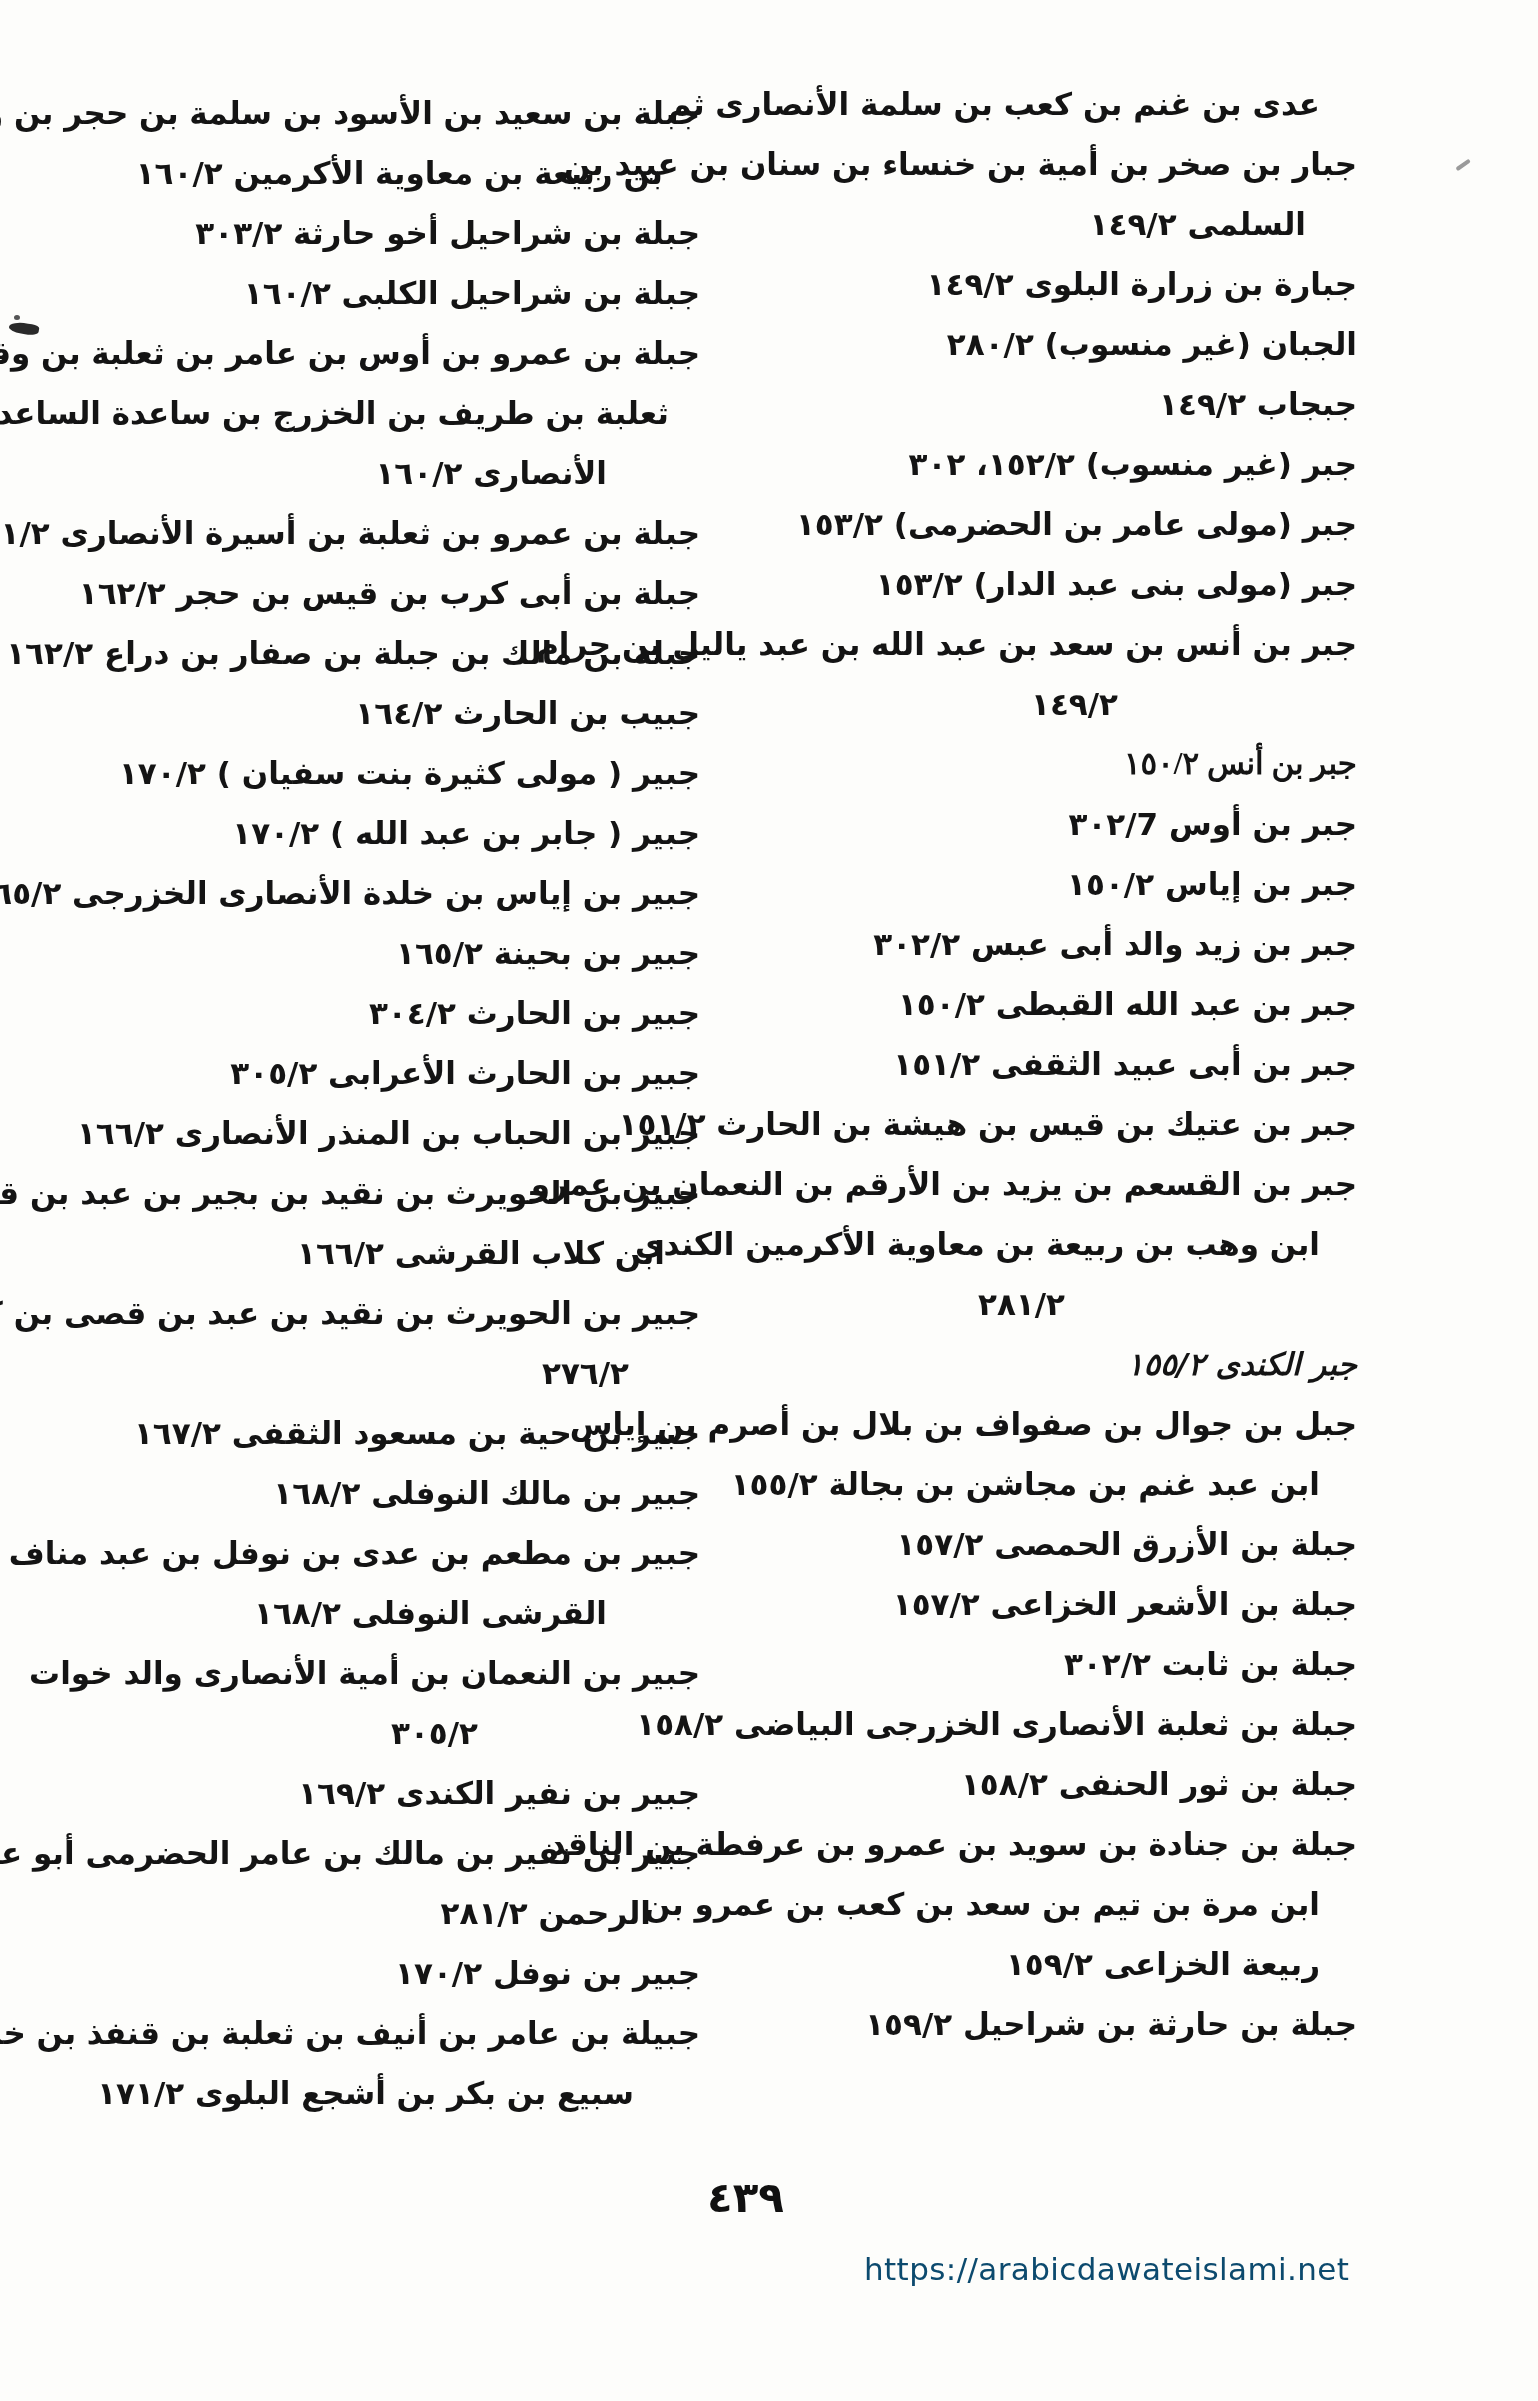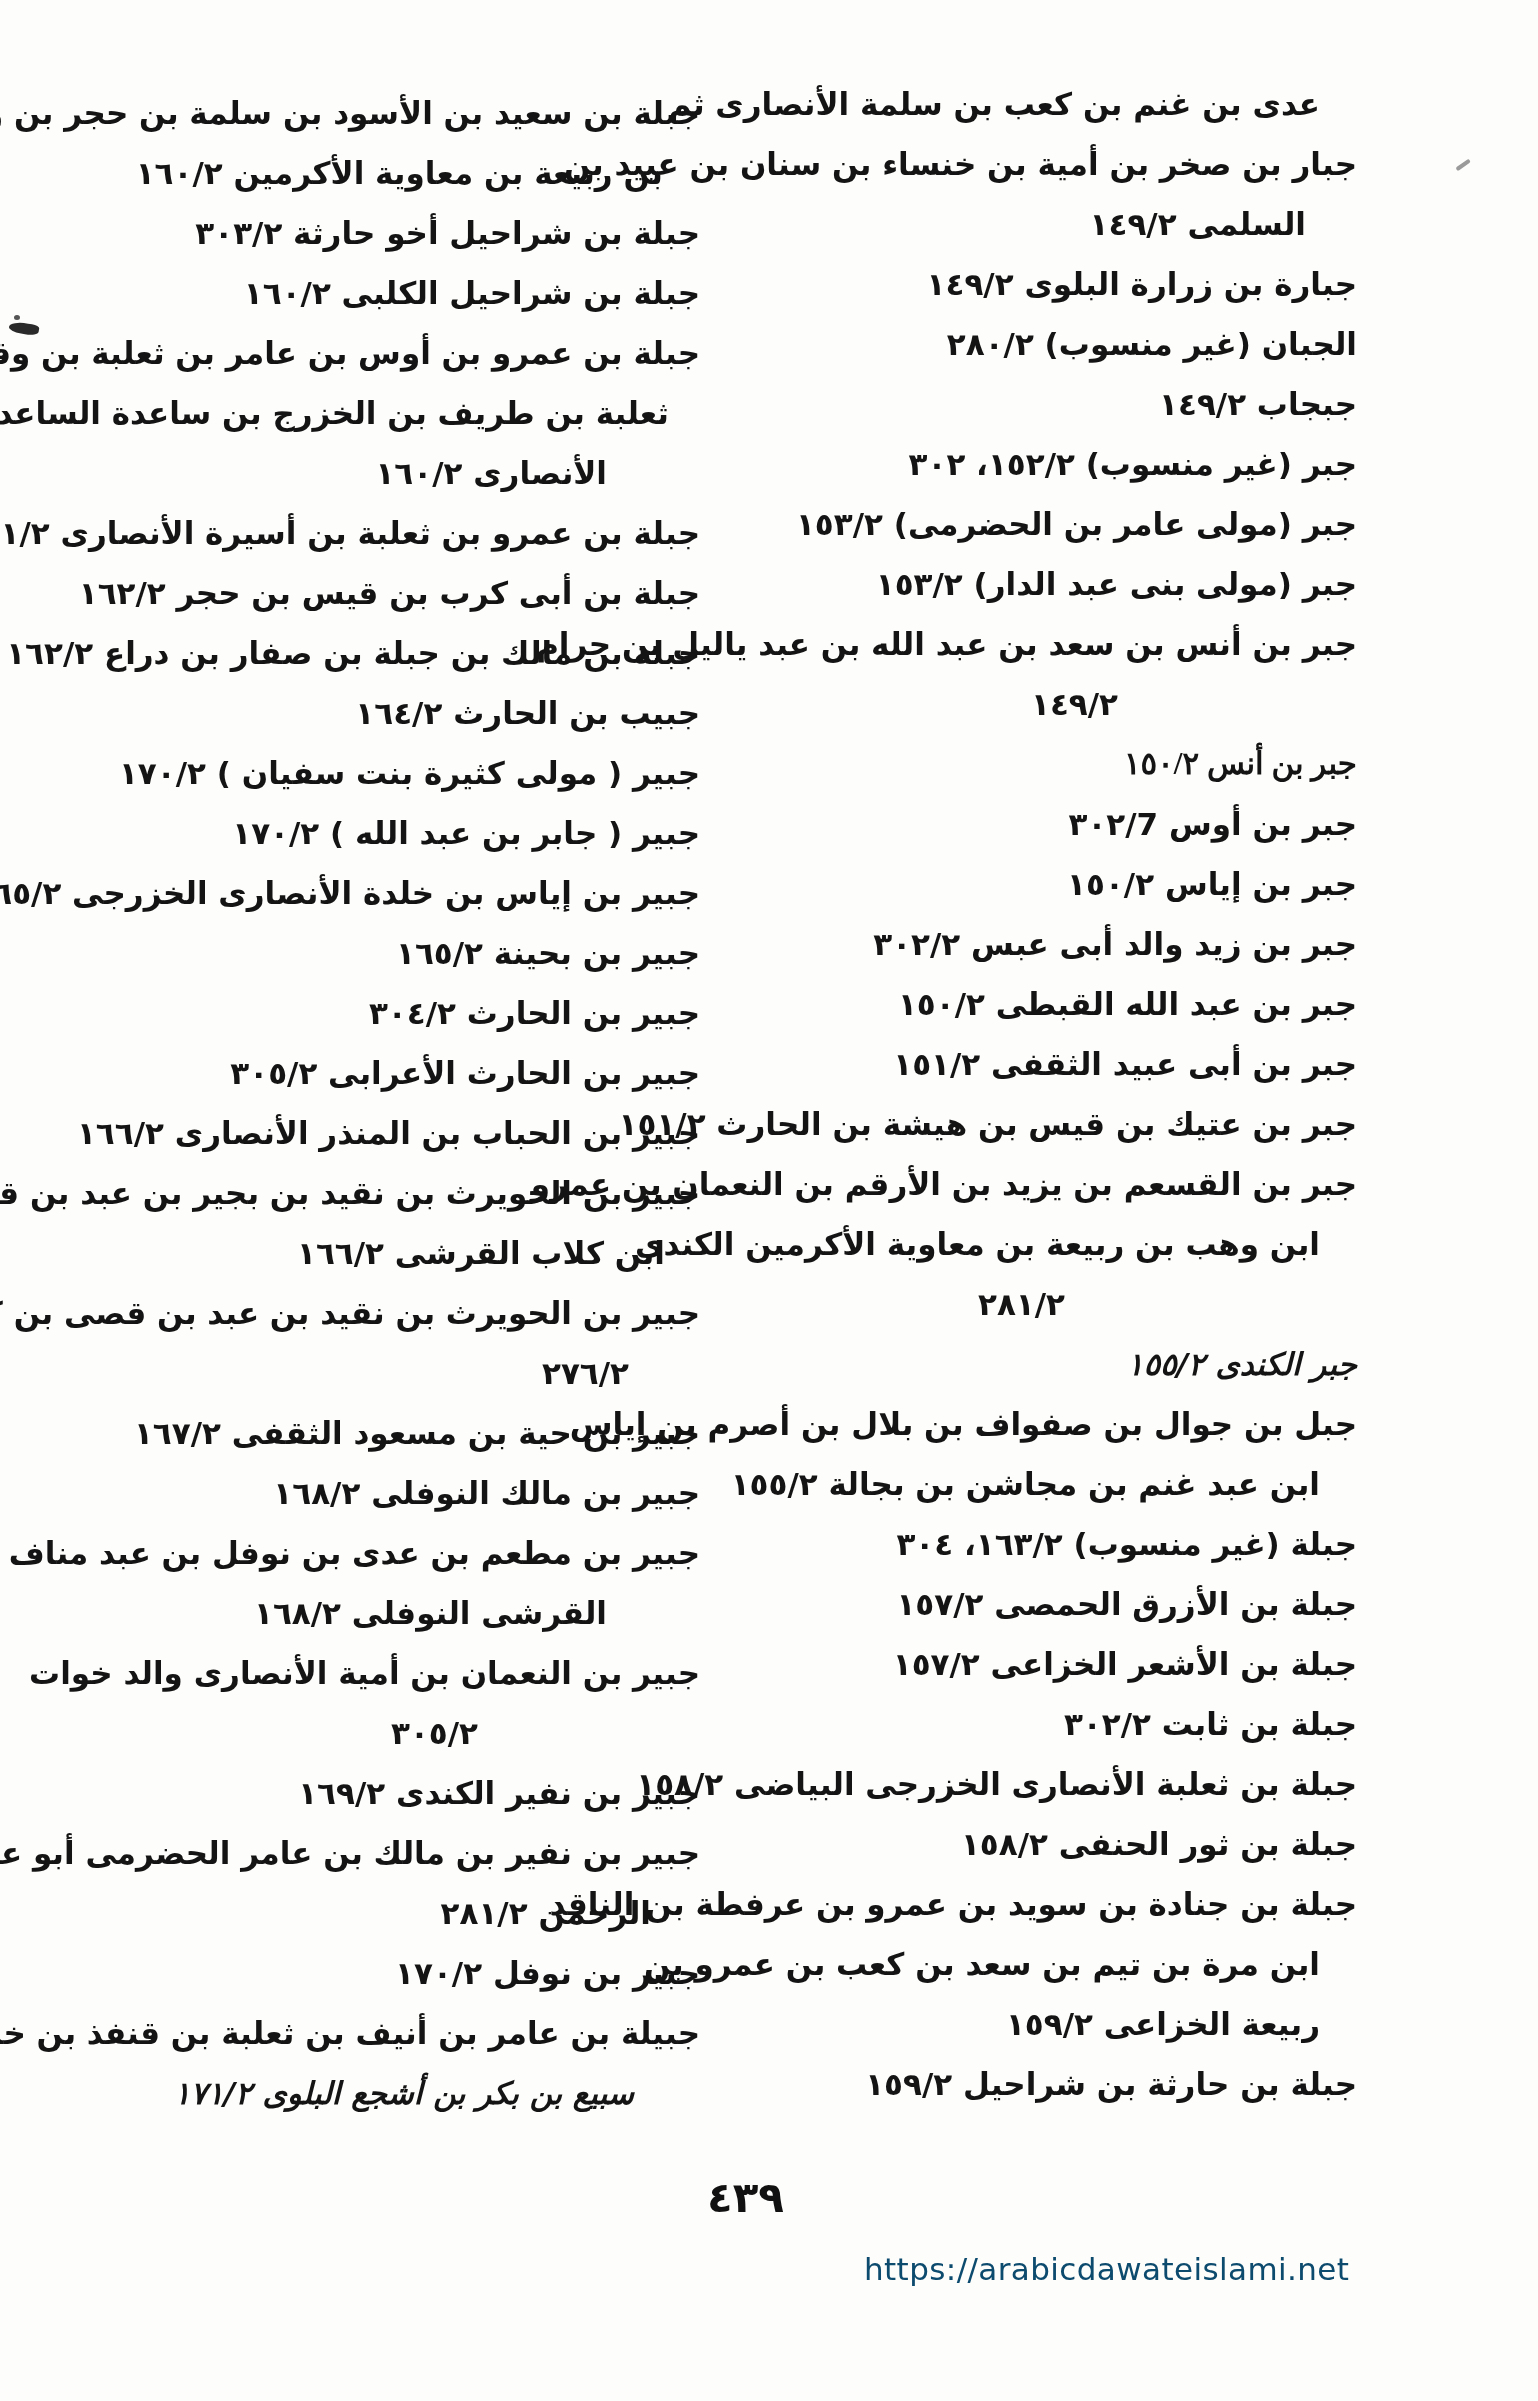--- a/index.html
+++ b/index.html
@@ -111,21 +111,20 @@
       <div class="line" dir="rtl" style="padding-right: 0px;">جبر بن زيد والد أبى عبس ٣٠٢/٢</div>
       <div class="line" dir="rtl" style="padding-right: 0px;">جبر بن عبد الله القبطى ١٥٠/٢</div>
       <div class="line" dir="rtl" style="padding-right: 0px;">جبر بن أبى عبيد الثقفى ١٥١/٢</div>
       <div class="line" dir="rtl" style="padding-right: 0px;">جبر بن عتيك بن قيس بن هيشة بن الحارث ١٥١/٢</div>
       <div class="line" dir="rtl" style="padding-right: 0px;">جبر بن القسعم بن يزيد بن الأرقم بن النعمان بن عمرو</div>
       <div class="line" dir="rtl" style="padding-right: 37px;">ابن وهب بن ربيعة بن معاوية الأكرمين الكندى</div>
       <div class="line" dir="rtl" style="padding-right: 292px;">٢٨١/٢</div>
       <div class="line" dir="rtl" style="padding-right: 0px; font-style: italic;">جبر الكندى ١٥٥/٢</div>
       <div class="line" dir="rtl" style="padding-right: 0px;">جبل بن جوال بن صفواف بن بلال بن أصرم بن إياس</div>
       <div class="line" dir="rtl" style="padding-right: 37px;">ابن عبد غنم بن مجاشن بن بجالة ١٥٥/٢</div>
-      <div class="line" dir="rtl" style="padding-right: 0px;">جبلة (غير منسوب) ١٦٣/٢، ٣٠٤</div>
       <div class="line" dir="rtl" style="padding-right: 0px;">جبلة بن الأزرق الحمصى ١٥٧/٢</div>
       <div class="line" dir="rtl" style="padding-right: 0px;">جبلة بن الأشعر الخزاعى ١٥٧/٢</div>
       <div class="line" dir="rtl" style="padding-right: 0px;">جبلة بن ثابت ٣٠٢/٢</div>
       <div class="line" dir="rtl" style="padding-right: 0px;">جبلة بن ثعلبة الأنصارى الخزرجى البياضى ١٥٨/٢</div>
       <div class="line" dir="rtl" style="padding-right: 0px;">جبلة بن ثور الحنفى ١٥٨/٢</div>
       <div class="line" dir="rtl" style="padding-right: 0px;">جبلة بن جنادة بن سويد بن عمرو بن عرفطة بن الناقد</div>
       <div class="line" dir="rtl" style="padding-right: 37px;">ابن مرة بن تيم بن سعد بن كعب بن عمرو بن</div>
       <div class="line" dir="rtl" style="padding-right: 37px;">ربيعة الخزاعى ١٥٩/٢</div>
       <div class="line" dir="rtl" style="padding-right: 0px;">جبلة بن حارثة بن شراحيل ١٥٩/٢</div>
     </div>
@@ -157,21 +156,21 @@
       <div class="line" dir="rtl" style="padding-right: 0px;">جبير بن مالك النوفلى ١٦٨/٢</div>
       <div class="line" dir="rtl" style="padding-right: 0px;">جبير بن مطعم بن عدى بن نوفل بن عبد مناف</div>
       <div class="line" dir="rtl" style="padding-right: 93px;">القرشى النوفلى ١٦٨/٢</div>
       <div class="line" dir="rtl" style="padding-right: 0px; padding-left: 32px;">جبير بن النعمان بن أمية الأنصارى والد خوات</div>
       <div class="line" dir="rtl" style="padding-right: 222px;">٣٠٥/٢</div>
       <div class="line" dir="rtl" style="padding-right: 0px;">جبير بن نفير الكندى ١٦٩/٢</div>
       <div class="line" dir="rtl" style="padding-right: 0px;">جبير بن نفير بن مالك بن عامر الحضرمى أبو عبد</div>
       <div class="line" dir="rtl" style="padding-right: 49px;">الرحمن ٢٨١/٢</div>
       <div class="line" dir="rtl" style="padding-right: 0px;">جبير بن نوفل ١٧٠/٢</div>
       <div class="line" dir="rtl" style="padding-right: 0px;">جبيلة بن عامر بن أنيف بن ثعلبة بن قنفذ بن خلاوة بن</div>
-      <div class="line" dir="rtl" style="padding-right: 66px; font-style: italic;">سبيع بن بكر بن أشجع البلوى ١٧١/٢</div>
+      <div class="line" dir="rtl" style="padding-right: 66px;">سبيع بن بكر بن أشجع البلوى ١٧١/٢</div>
     </div>
 
   <div class="page-number">٤٣٩</div>
 
   <div class="watermark">https://arabicdawateislami.net</div>
 
   <div class="speck speck-1"></div>
   <div class="speck-1b"></div>
   <div class="speck speck-2"></div>
 

